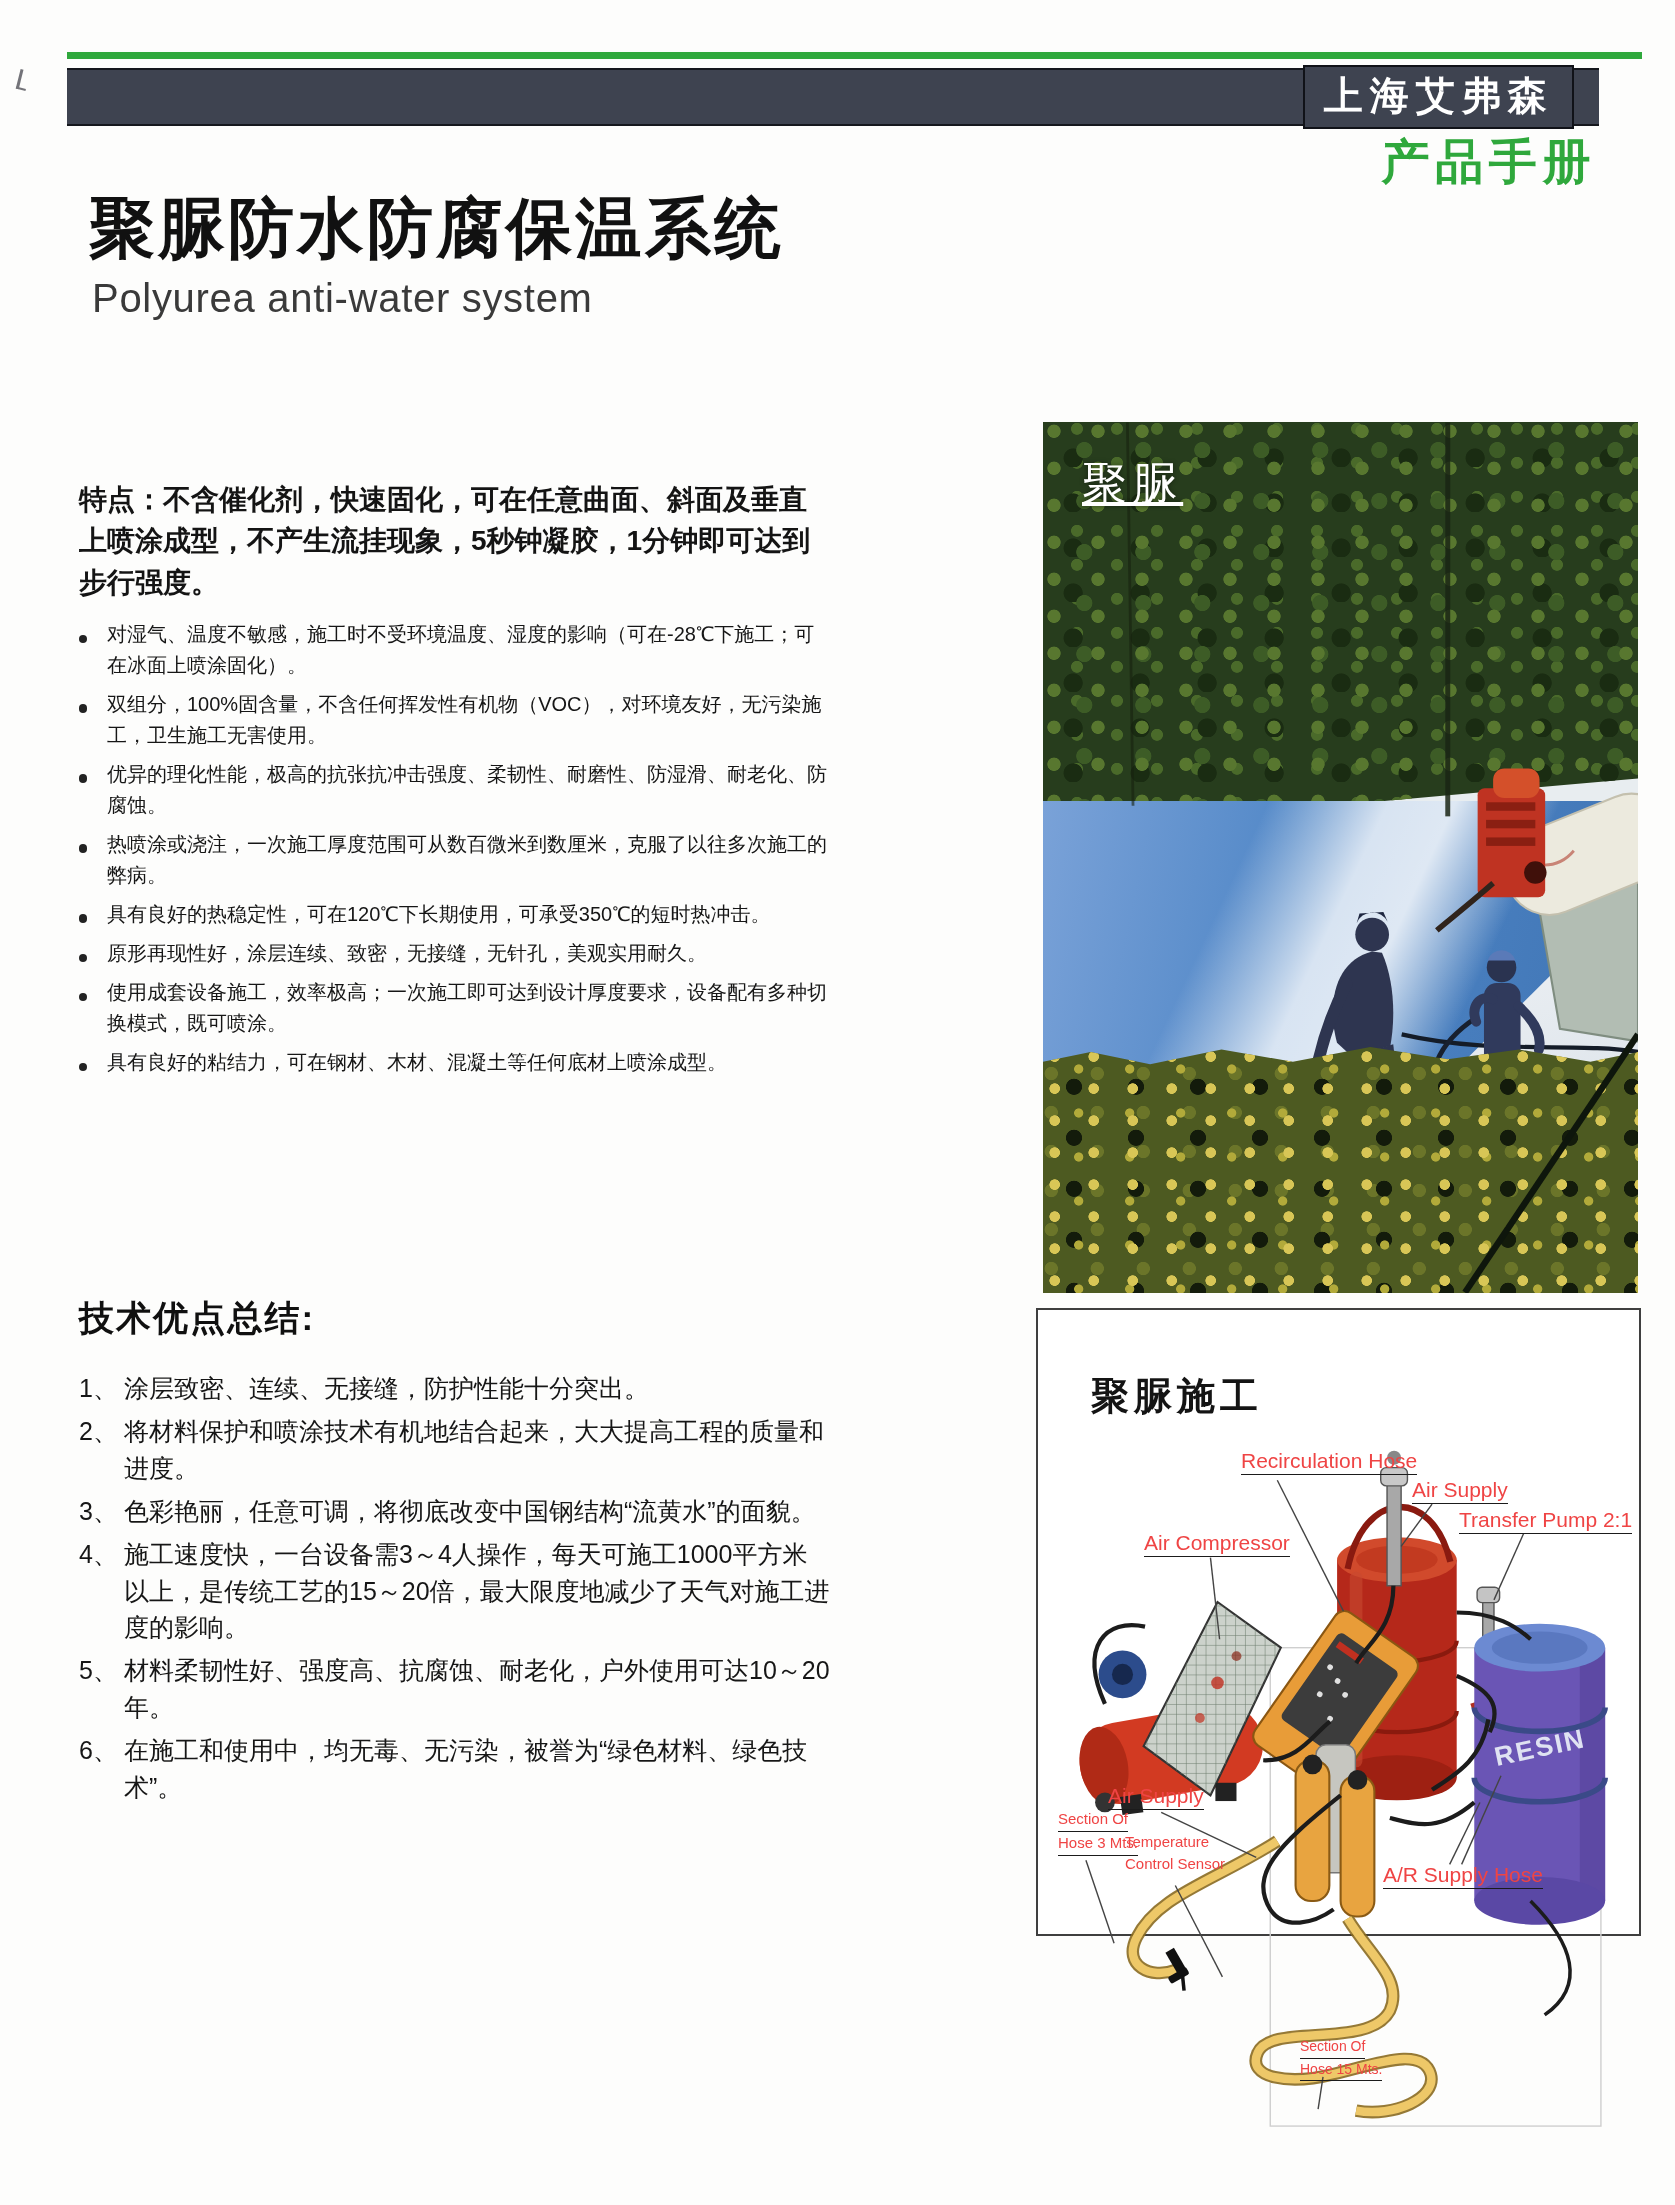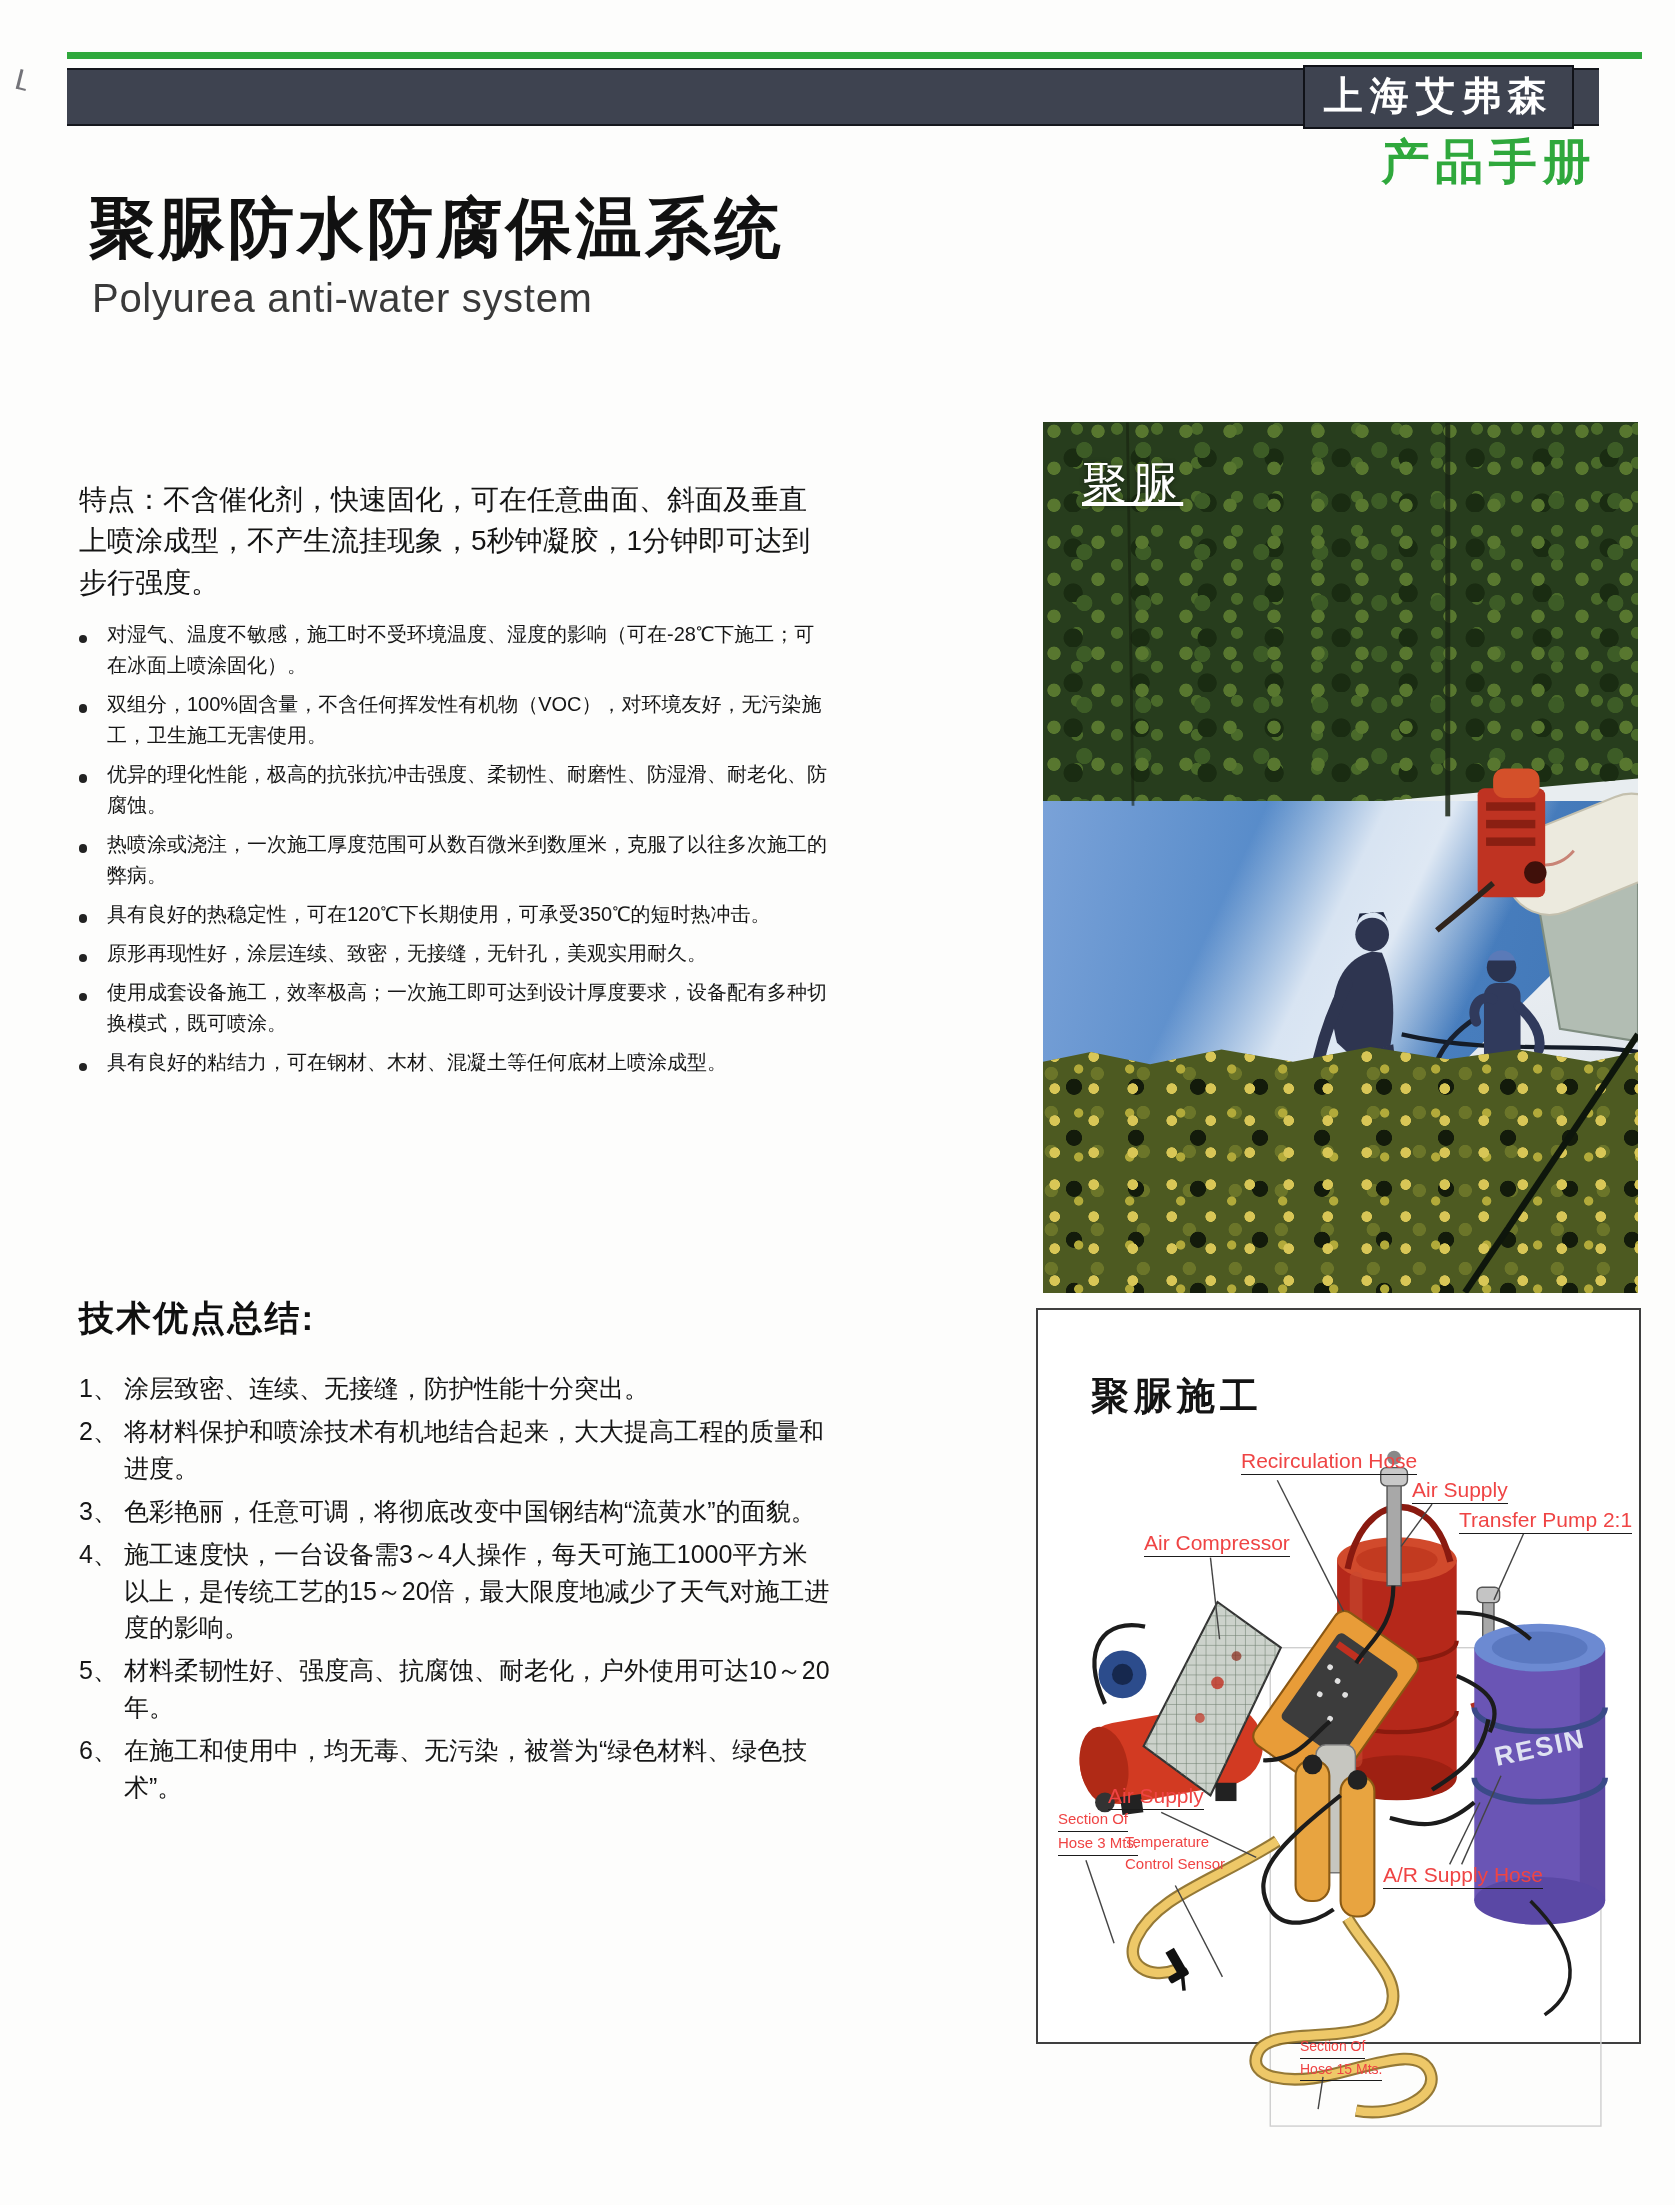--- a/index.html
+++ b/index.html
@@ -17,21 +17,21 @@
   .manual{right:79px;top:130px;font-size:48px;font-weight:700;letter-spacing:5.6px;
           color:var(--accent_green,#2fa83c);}
   .scan-artifact{left:18.3px;top:70px;width:7px;height:18.3px;border-left:3.5px solid #3a3a42;
                  border-bottom:2.1px solid #3a3a42;transform:rotate(14deg);opacity:.7;}
 
   
   .title-zh{left:89px;top:184px;font-size:66px;font-weight:700;letter-spacing:3.5px;color:#111;}
   .title-en{left:92px;top:276px;font-size:40px;font-weight:400;color:#3a3a3a;letter-spacing:0.7px;}
 
   
-  .intro{left:79px;top:479px;width:750px;font-size:28px;line-height:1.48;font-weight:400;color:#141414;}
+  .intro{left:79px;top:479px;width:750px;font-size:28px;line-height:1.48;font-weight:700;color:#141414;}
   .features{left:79px;top:619px;width:753px;}
   .feature{display:flex;margin-bottom:8.4px;font-size:20px;line-height:1.54;font-weight:500;color:#161616;}
   .bullet-dot{flex:0 0 28px;padding-top:15.5px;}
   .bullet-dot i{display:block;width:8.4px;height:8.4px;border-radius:50%;background:#222;}
   .feature-text{flex:1;}
 
   .summary-heading{left:79px;top:1295px;font-size:35px;font-weight:700;letter-spacing:2.1px;color:#101010;}
   .summary-list{left:79px;top:1370px;width:753px;}
   .sum-item{display:flex;margin-bottom:6.3px;font-size:25px;line-height:1.47;font-weight:500;color:#161616;}
   .sum-num{flex:0 0 45px;}
@@ -60,21 +60,21 @@
       radial-gradient(circle at 70% 50%, #b2aa3a 0 4.2px, transparent 5px),
       radial-gradient(circle at 50% 78%, #131b0b 0 7.7px, transparent 8.4px),
       radial-gradient(circle at 18% 68%, #6b7529 0 6.3px, transparent 7px);
     background-size:39px 32px,51px 44px,62px 51px,46px 39px;
     clip-path:polygon(0 6%,8% 2%,18% 7%,30% 1%,42% 6%,55% 0,68% 5%,80% 1%,92% 6%,100% 2%,100% 100%,0 100%);}
   .ph-svg{position:absolute;left:0;top:0;width:595px;height:871px;pointer-events:none;}
   .ph-caption{position:absolute;left:39px;top:32px;font-size:45px;font-weight:500;color:#fff;
     letter-spacing:5.6px;text-shadow:0 0 5.6px rgba(0,0,0,.45);text-decoration:underline;}
 
   
-  .diagram{left:1036px;top:1308px;width:605px;height:736px;background:#fff;
+  .diagram{left:1036px;top:1308px;width:605px;height:628px;background:#fff;
     box-sizing:border-box;border:2.1px solid #3f3f3f;}
   .diagram-title{position:absolute;left:53px;top:61px;font-size:38px;font-weight:600;
     letter-spacing:5px;color:#141414;}
   .equip{position:absolute;left:0;top:0;width:601px;height:840px;}
   .dlabel{position:absolute;color:#ef4444;font-weight:500;white-space:nowrap;}
   .dlabel .u{border-bottom:1.4px solid #1b1b1b;padding-bottom:1.4px;display:inline-block;}
   .fs30{font-size:21px;} .fs21{font-size:15px;line-height:1.45;} .fs20{font-size:14px;line-height:1.45;}
   .dl-recirc{left:203px;top:139px;}
   .dl-airsup-top{left:374px;top:168px;}
   .dl-transfer{left:421px;top:198px;}

